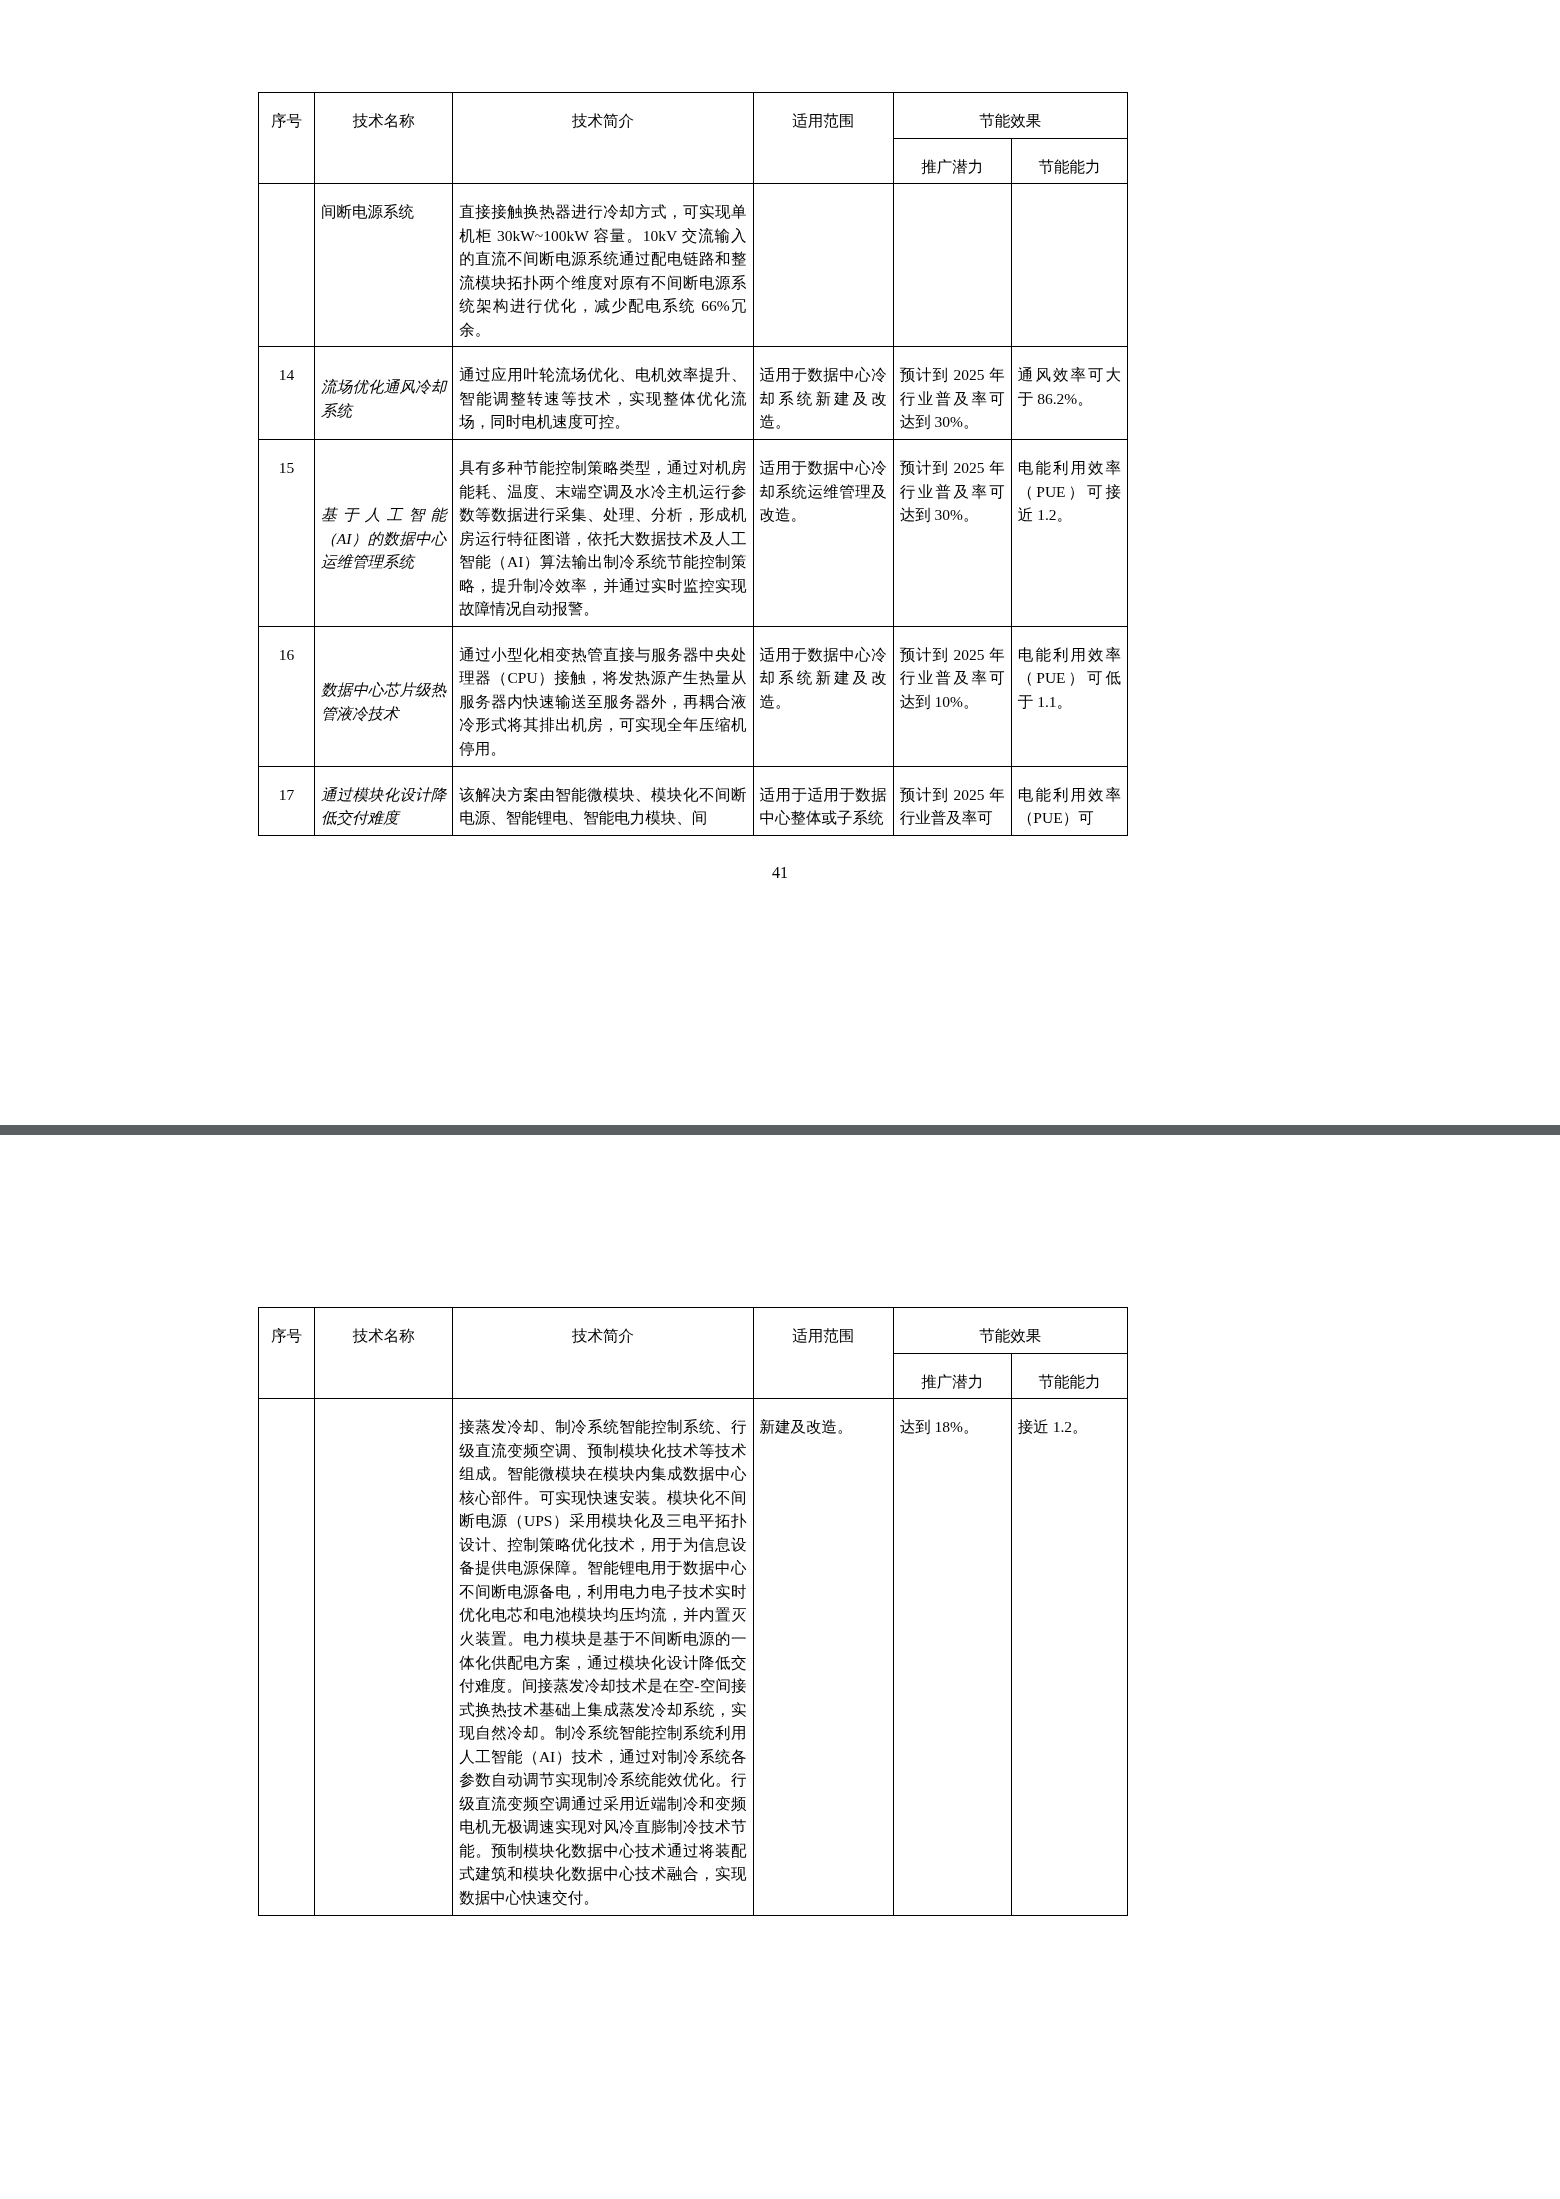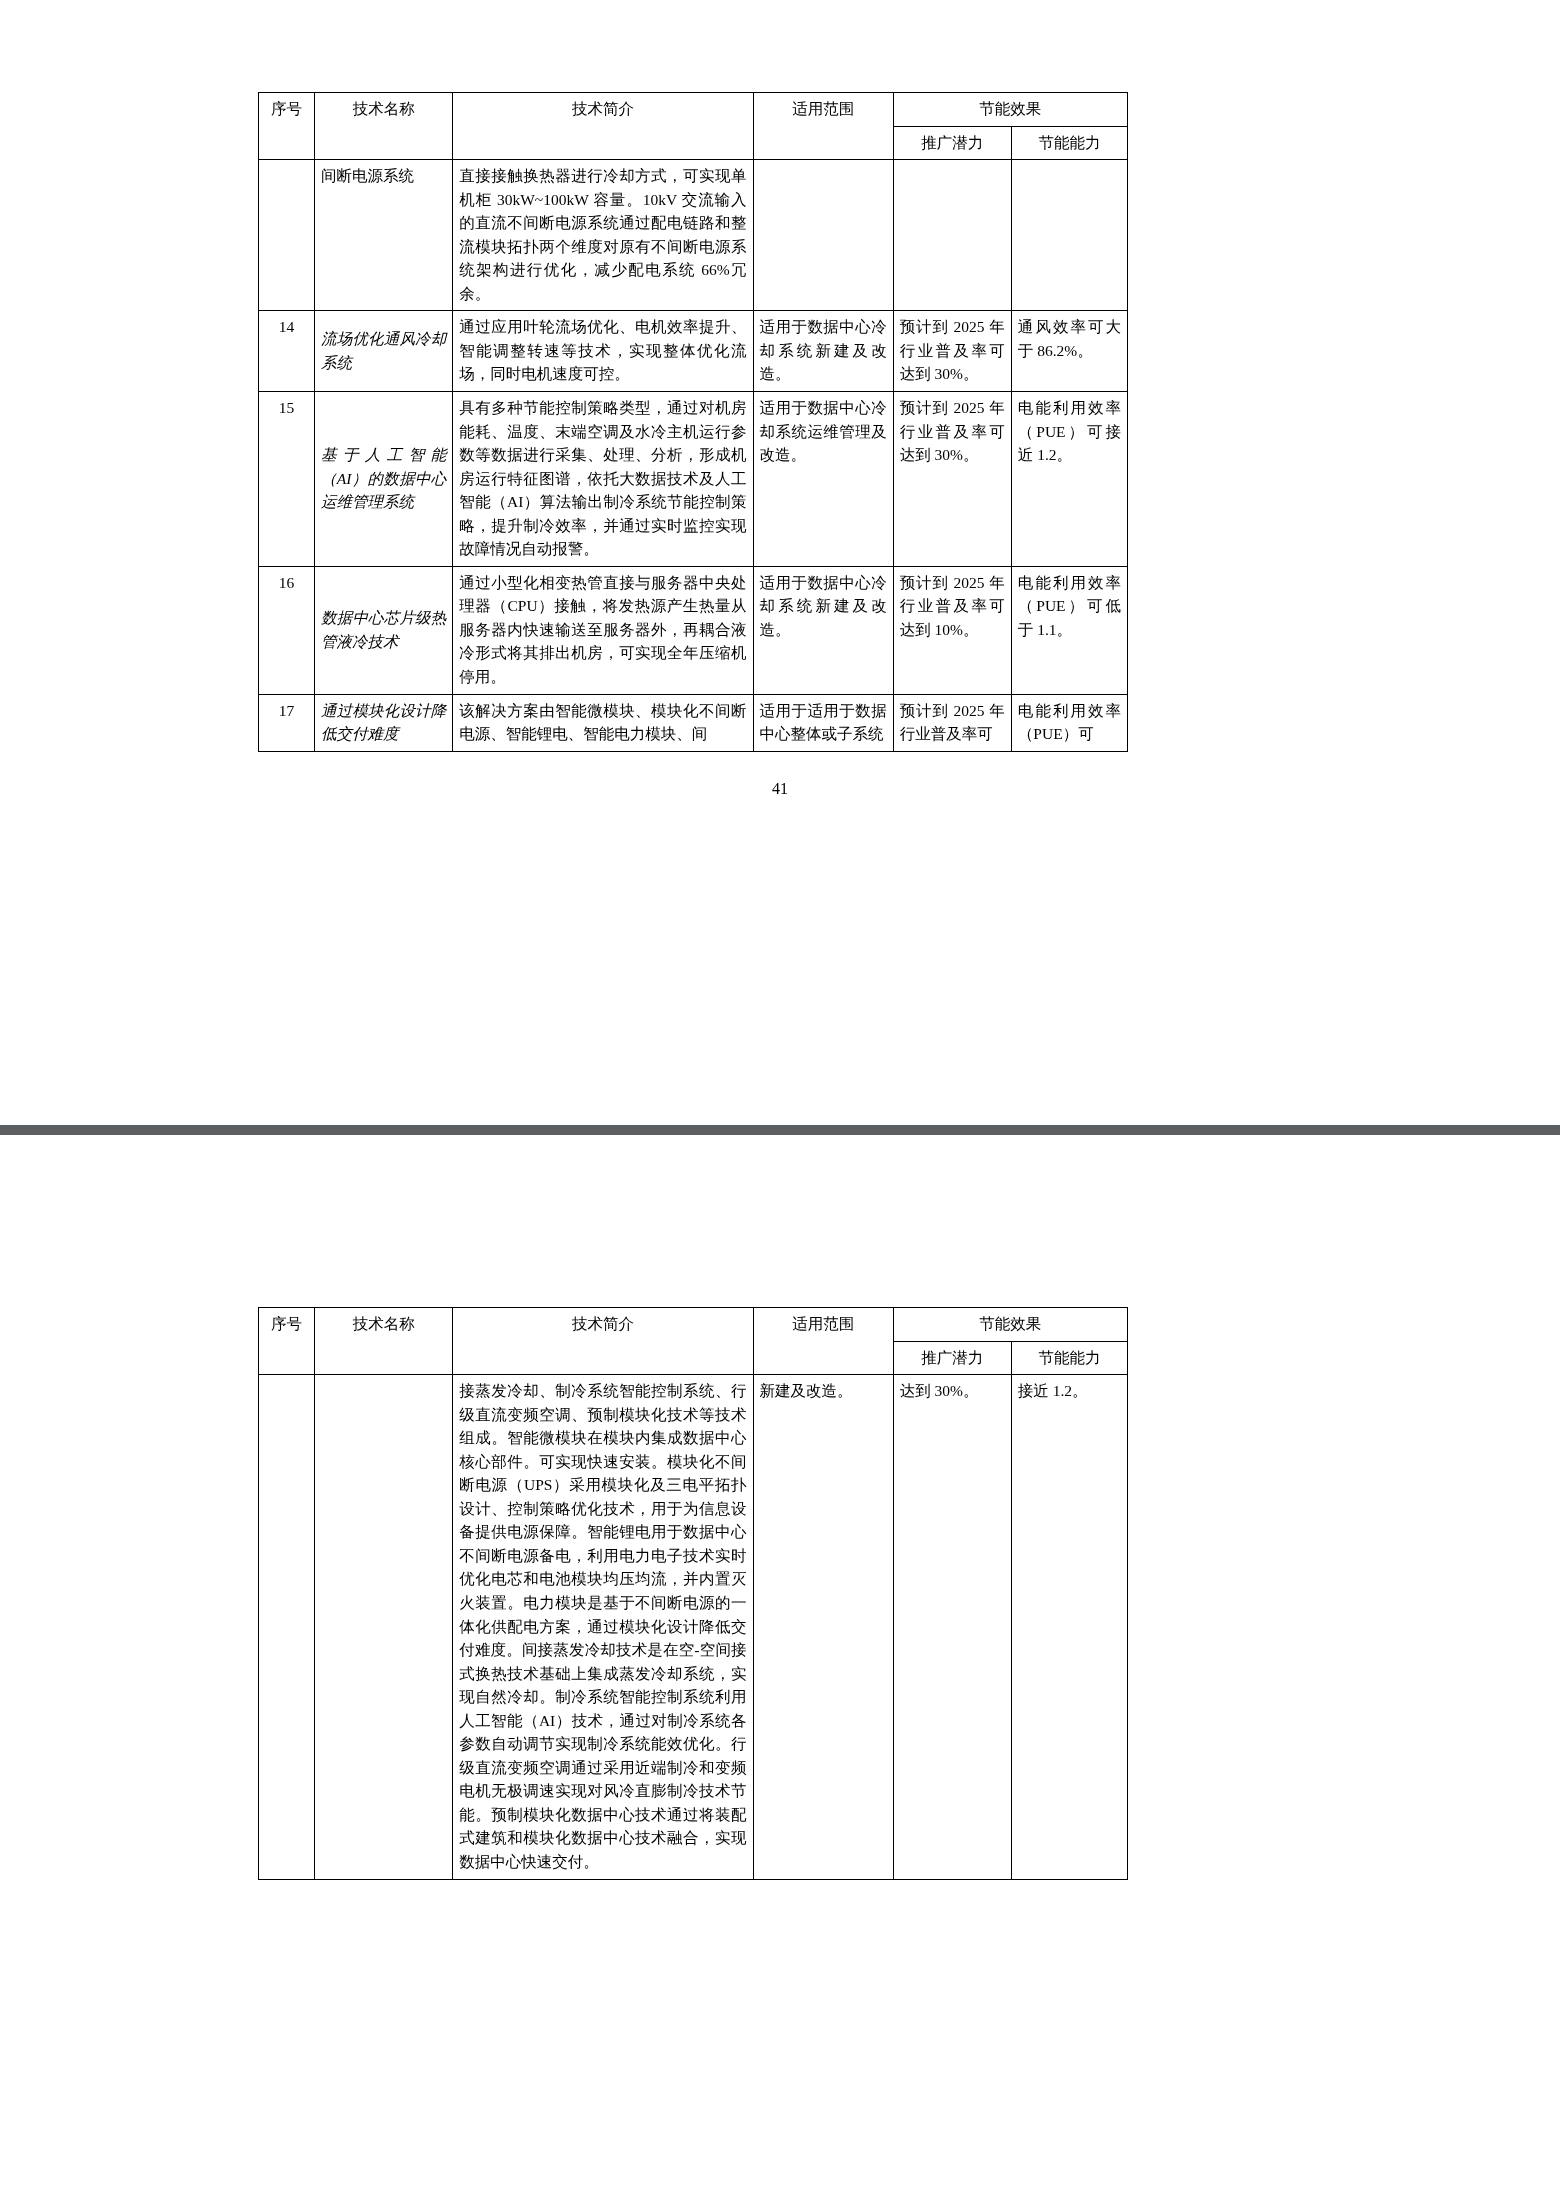--- a/index.html
+++ b/index.html
@@ -28,21 +28,21 @@
 
   table.doc-table {
     border-collapse: collapse;
     width: 870px;
     margin-left: 128px;
     table-layout: fixed;
   }
   table.doc-table td, table.doc-table th {
     border: 1px solid #000000;
     vertical-align: top;
-    padding: 4px 6px 5px 6px;
+    padding: 16px 6px 5px 6px;
     font-size: 15.5px;
     line-height: 1.52;
     font-weight: normal;
     margin-left: 12px;
   }
   .hdr td {
     text-align: center;
     vertical-align: middle;
     font-weight: bold;
     padding-top: 7px;
@@ -194,21 +194,21 @@
         <tr class="hdr sub">
           <td class="c-center">推广潜力</td>
           <td class="c-center">节能能力</td>
         </tr>
 
         <tr>
           <td class="c-center"></td>
           <td class="nm"></td>
           <td class="c-just">接蒸发冷却、制冷系统智能控制系统、行级直流变频空调、预制模块化技术等技术组成。智能微模块在模块内集成数据中心核心部件。可实现快速安装。模块化不间断电源（UPS）采用模块化及三电平拓扑设计、控制策略优化技术，用于为信息设备提供电源保障。智能锂电用于数据中心不间断电源备电，利用电力电子技术实时优化电芯和电池模块均压均流，并内置灭火装置。电力模块是基于不间断电源的一体化供配电方案，通过模块化设计降低交付难度。间接蒸发冷却技术是在空-空间接式换热技术基础上集成蒸发冷却系统，实现自然冷却。制冷系统智能控制系统利用人工智能（AI）技术，通过对制冷系统各参数自动调节实现制冷系统能效优化。行级直流变频空调通过采用近端制冷和变频电机无极调速实现对风冷直膨制冷技术节能。预制模块化数据中心技术通过将装配式建筑和模块化数据中心技术融合，实现数据中心快速交付。</td>
           <td class="c-just">新建及改造。</td>
-          <td class="c-just">达到 30%。</td>
+          <td class="c-just">达到 18%。</td>
           <td class="c-just">接近 1.2。</td>
         </tr>
       </tbody>
     </table>
 
   </div>
 
 </div>
 
 </body></html>

